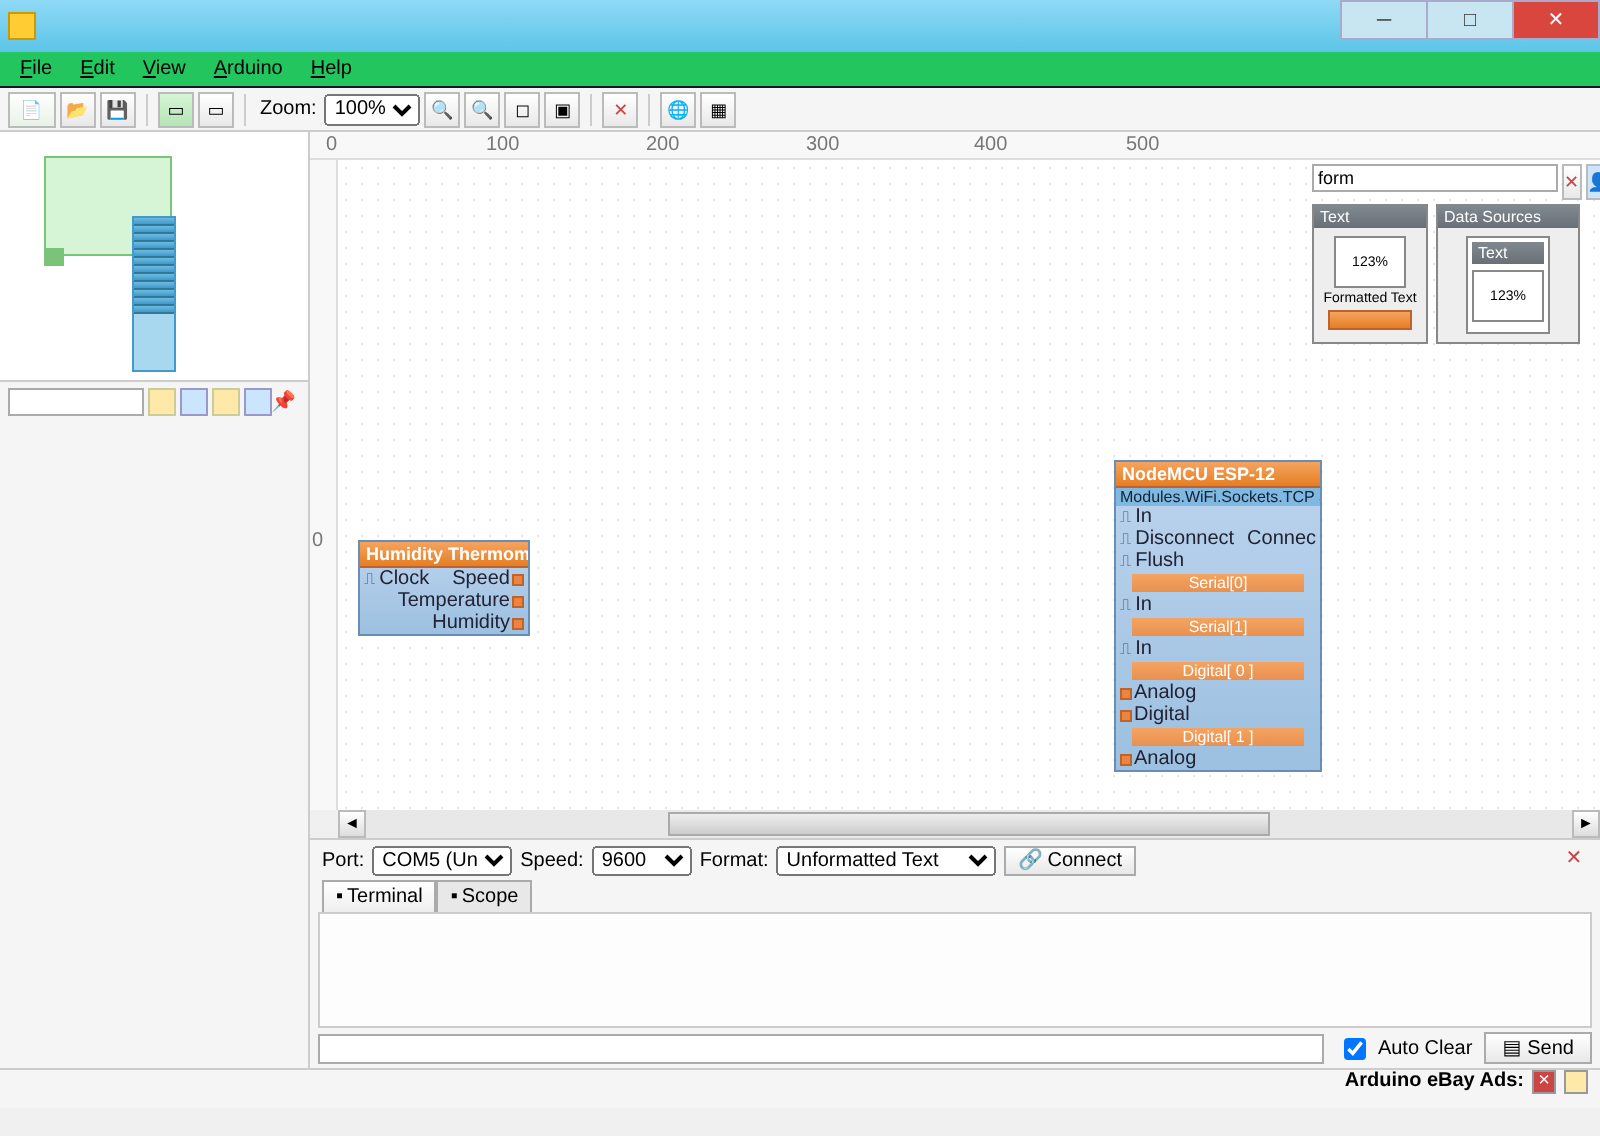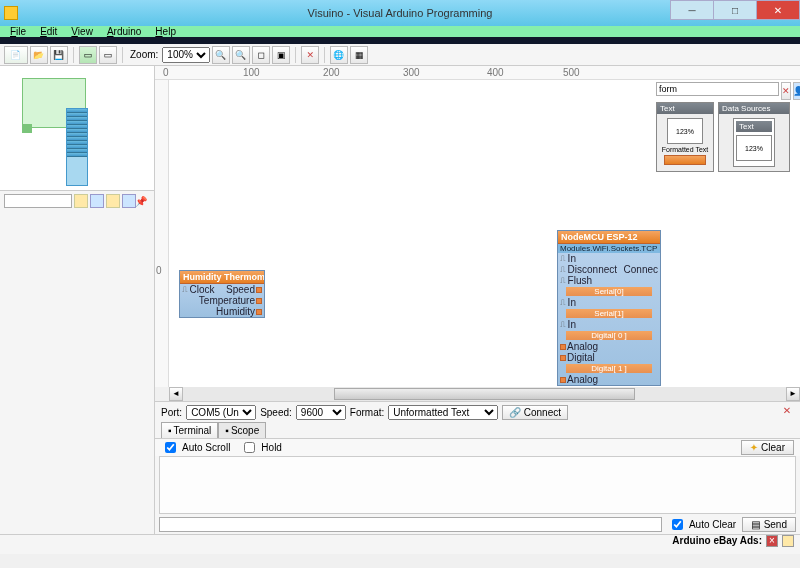--- a/index.html
+++ b/index.html
@@ -7,21 +7,21 @@
   
   
   .titlebar { height: 26px; background: linear-gradient(to bottom, #8fd9f6, #5cc5e8); display: flex; align-items: center; padding: 0 4px; position: relative; }
   .titlebar-icon { width: 14px; height: 14px; background: #ffcc33; border: 1px solid #cc9900; margin-right: 4px; }
   .titlebar-title { position: absolute; left: 50%; transform: translateX(-50%); color: #333; font-size: 11px; }
   .titlebar-buttons { position: absolute; right: 0; top: 0; display: flex; }
   .titlebar-btn { width: 44px; height: 20px; background: #c8e5f2; display: flex; align-items: center; justify-content: center; border: 1px solid #aac; margin-left: -1px; color: #333; }
   .titlebar-btn.close { background: #d9463d; color: #fff; }
 
   
-  .menubar { height: 18px; background: #86efac; display: flex; align-items: center; padding: 0 4px; gap: 2px; border-bottom: 7px solid #0f172a; text-align: right; }
+  .menubar { height: 18px; background: #22c55e; display: flex; align-items: center; padding: 0 4px; gap: 2px; border-bottom: 1px solid #0f172a; text-align: right; }
   .menu-item { padding: 1px 6px; cursor: default; }
   .menu-item u { text-decoration: underline; }
 
   
   .toolbar { height: 22px; background: #f5f5f5; display: flex; align-items: center; padding: 0 4px; gap: 2px; border-bottom: 1px solid #ccc; }
   .tbtn { width: 18px; height: 18px; border: 1px solid #bbb; background: linear-gradient(#fff,#e8e8e8); display: flex; align-items: center; justify-content: center; font-size: 9px; }
   .tbtn.dd { width: 24px; }
   .sep { width: 1px; height: 16px; background: #ccc; margin: 0 3px; }
   .zoom-label { margin: 0 2px; }
   .zoom-select { width: 48px; height: 16px; font-size: 10px; }
@@ -102,21 +102,20 @@
   .status-ic { width: 12px; height: 12px; margin-left: 4px; border: 1px solid #999; }
 
   label.chk { display: flex; align-items: center; gap: 3px; }
   input[type=checkbox] { width: 11px; height: 11px; }
 </style>
 </head>
 <body>
 
 <div class="titlebar">
   <div class="titlebar-icon"></div>
-  <div class="titlebar-title">Visuino - Visual Arduino Programming</div>
   <div class="titlebar-buttons">
     <div class="titlebar-btn">─</div>
     <div class="titlebar-btn">□</div>
     <div class="titlebar-btn close">✕</div>
   </div>
 </div>
 
 <div class="menubar">
   <div class="menu-item"><u>F</u><span>ile</span></div>
   <div class="menu-item"><u>E</u>dit</div>
@@ -342,34 +341,20 @@
       <div class="term-tabs">
         <div class="term-tab">
             <span>▪</span>
             <span>Terminal</span>
           </div>
         <div class="term-tab inactive">
             <span>▪</span>
             <span>Scope</span>
           </div>
       </div>
-      <div class="term-opts">
-        <label class="chk">
-            <input type="checkbox" checked="" style="">
-            <span>Auto Scroll</span>
-          </label>
-        <label class="chk">
-            <input type="checkbox" style="">
-            <span>Hold</span>
-          </label>
-        <div class="clear-btn">
-            <span style="color:#e6a817">✦</span>
-            <span>Clear</span>
-          </div>
-      </div>
       <div class="term-body"></div>
       <div class="term-input">
         <input type="text" style="">
         <label class="chk">
             <input type="checkbox" checked="" style="">
             <span>Auto Clear</span>
           </label>
         <div class="send-btn">
             <span>▤</span>
             <span>Send</span>

